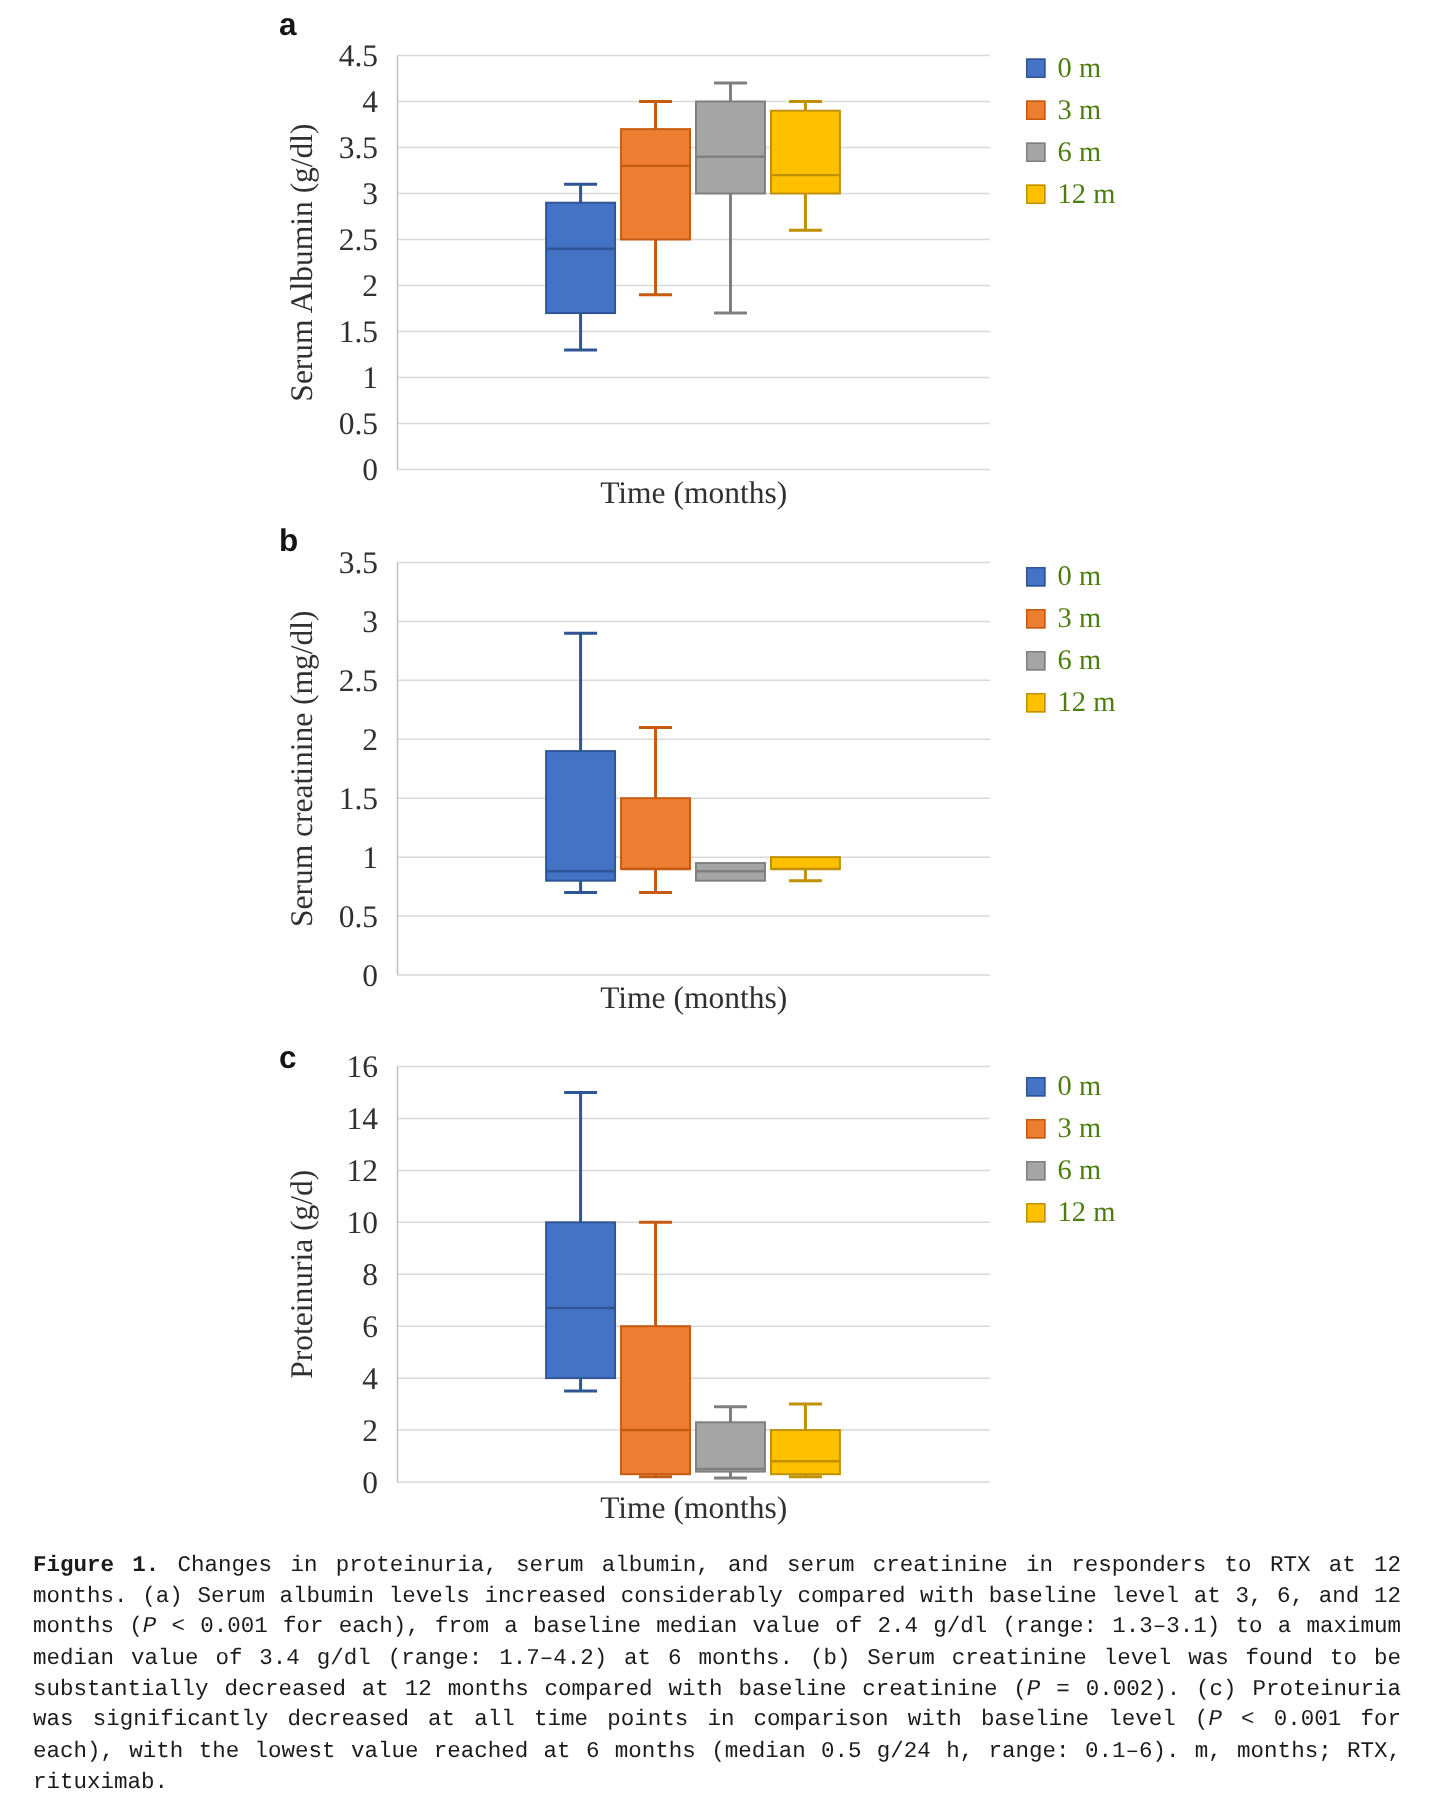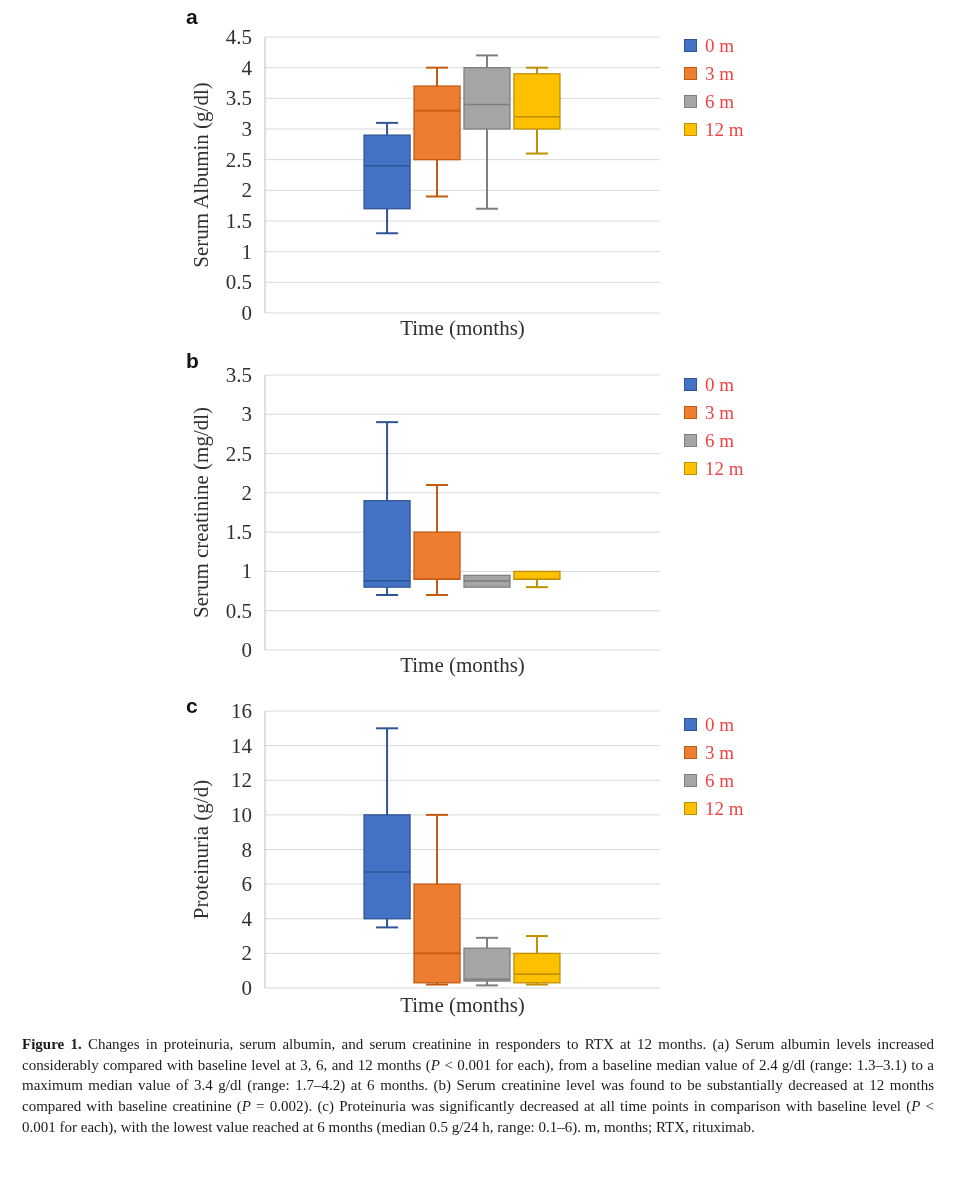--- a/index.html
+++ b/index.html
@@ -6,23 +6,23 @@
   .page{position:relative;width:955px;height:1199px;background:#ffffff;overflow:hidden;
         font-family:"Liberation Sans",sans-serif;}
   .panel-label{position:absolute;font:700 21px "Liberation Sans",sans-serif;color:#141414;line-height:1;}
   .chart-svg-slot{position:absolute;width:520px;height:330px;}
   .chart-svg-slot svg{display:block;}
   .tick{font-family:"Liberation Serif",serif;font-size:21px;fill:#303030;}
   .axis-title{font-family:"Liberation Serif",serif;font-size:21px;fill:#303030;}
   .legend-slot{position:absolute;display:flex;flex-direction:column;}
   .legend-item{display:flex;align-items:center;height:28px;}
   .legend-swatch{width:13px;height:13px;flex:0 0 13px;box-sizing:border-box;}
-  .legend-label{margin-left:8px;font-family:"Liberation Serif",serif;font-size:19px;color:#ef4444;line-height:1;}
+  .legend-label{margin-left:8px;font-family:"Liberation Serif",serif;font-size:19px;color:#4d7c0f;line-height:1;}
   .caption{position:absolute;left:22px;top:1034px;width:912px;
-           font-family:Liberation Serif, serif;font-size:15px;line-height:1.38;
+           font-family:Liberation Mono, monospace;font-size:15px;line-height:1.38;
            color:#1b1b1b;text-align:justify;}
   .seg-b{font-weight:700;}
   .seg-i{font-style:italic;}
 </style>
 </head>
 <body>
 
 <div class="page">
 
   <div class="panel-label" style="left:186px;top:6px">a</div>

